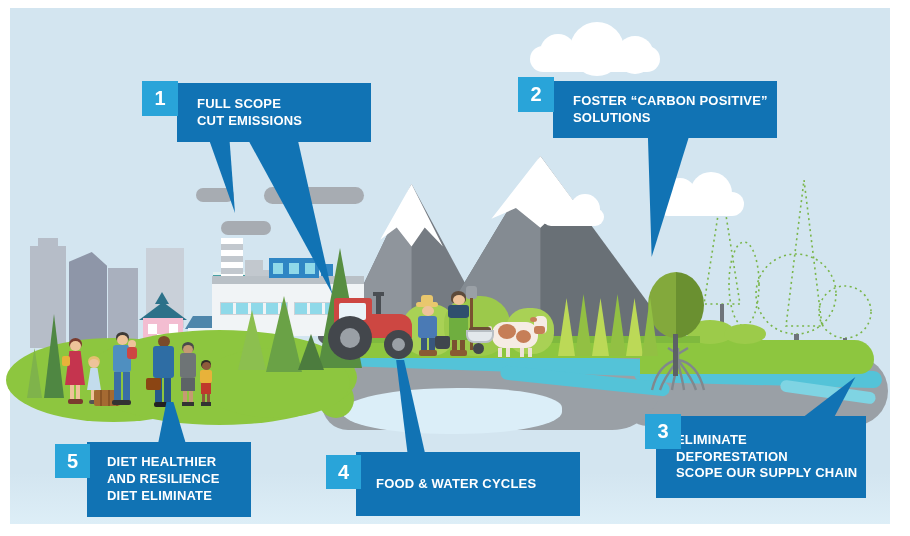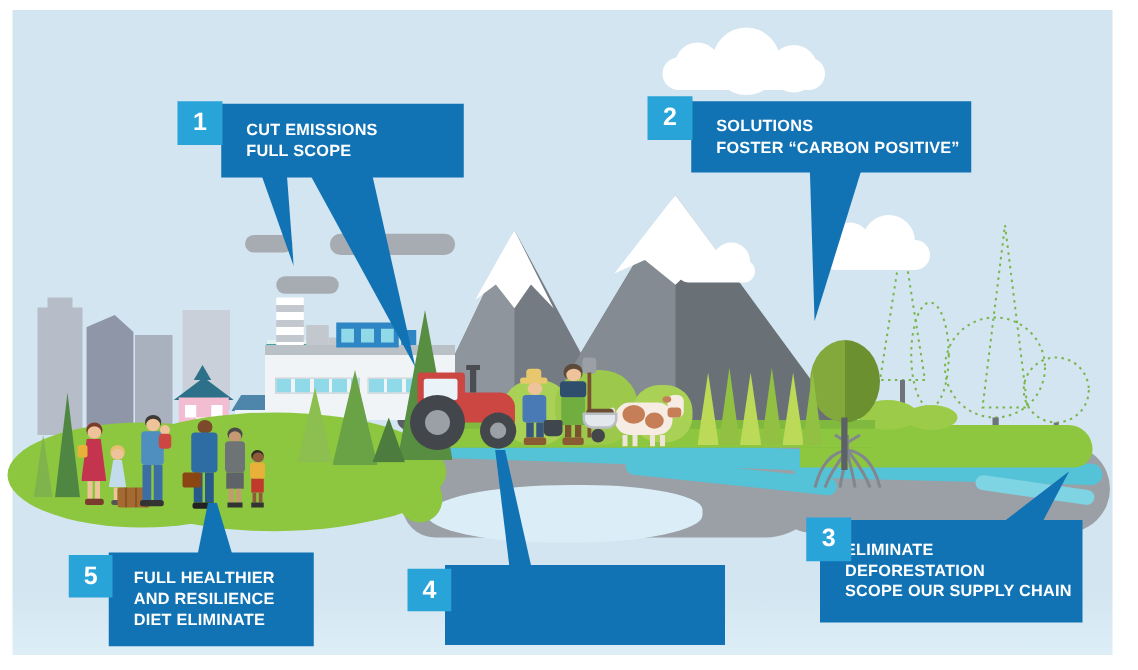--- a/index.html
+++ b/index.html
@@ -467,53 +467,54 @@
   <div class="pp" id="p6pants"></div>
   <div class="pp" id="p6leg1"></div>
   <div class="pp" id="p6leg2"></div>
   <div class="pp" id="p6shoe"></div>
 
 
   <div class="tail" id="co1-tailA"></div>
   <div class="tail" id="co1-tailB"></div>
   <div class="cobox" id="co1-box">
     <div class="co-lines">
+      <span>FULL SCOPE</span>
       <span>CUT EMISSIONS</span>
-      <span>FULL SCOPE</span>
     </div>
   </div>
   <div class="conum" id="co1-num">1</div>
 
   <div class="tail" id="co2-tail"></div>
   <div class="cobox" id="co2-box">
     <div class="co-lines">
+      <span>FOSTER “CARBON POSITIVE”</span>
       <span>SOLUTIONS</span>
-      <span>FOSTER “CARBON POSITIVE”</span>
     </div>
   </div>
   <div class="conum" id="co2-num">2</div>
 
   <div class="tail" id="co3-tail"></div>
   <div class="cobox" id="co3-box">
     <div class="co-lines">
       <span>ELIMINATE DEFORESTATION</span>
       <span>SCOPE OUR SUPPLY CHAIN</span>
     </div>
   </div>
   <div class="conum" id="co3-num">3</div>
 
   <div class="tail" id="co4-tail"></div>
   <div class="cobox" id="co4-box">
     <div class="co-lines">
+      <span>FOOD &amp; WATER CYCLES</span>
     </div>
   </div>
   <div class="conum" id="co4-num">4</div>
 
   <div class="tail" id="co5-tail"></div>
   <div class="cobox" id="co5-box">
     <div class="co-lines">
-      <span>FULL HEALTHIER</span>
+      <span>DIET HEALTHIER</span>
       <span>AND RESILIENCE</span>
       <span>DIET ELIMINATE</span>
     </div>
   </div>
   <div class="conum" id="co5-num">5</div>
 </div>
 
 </body></html>

